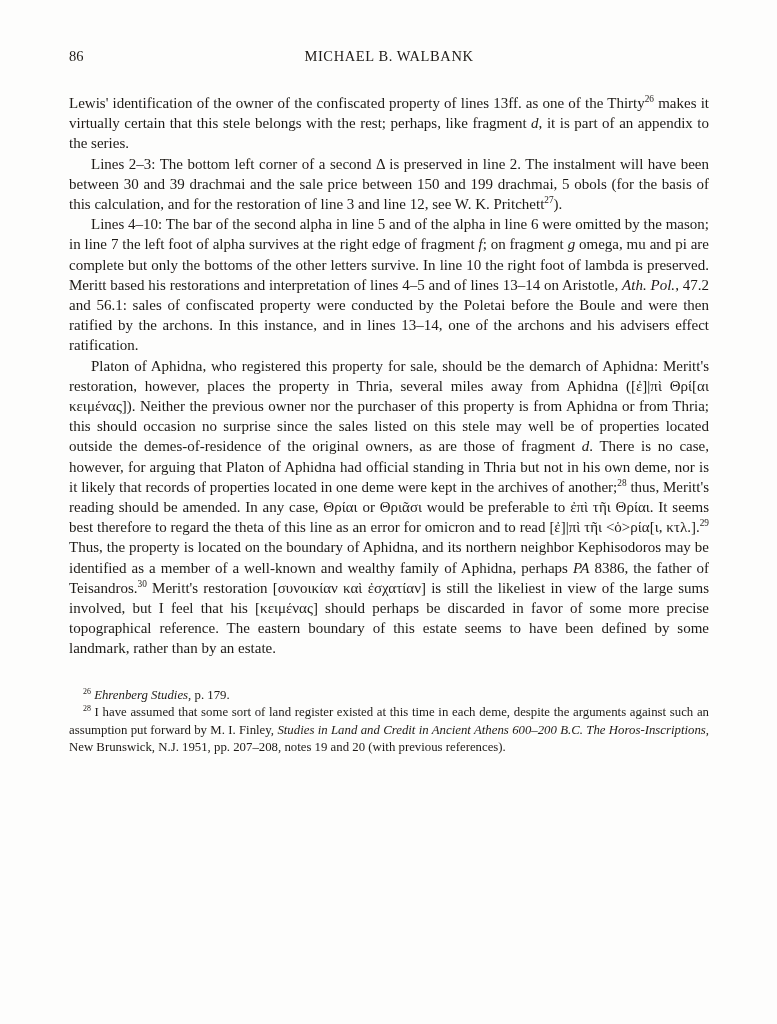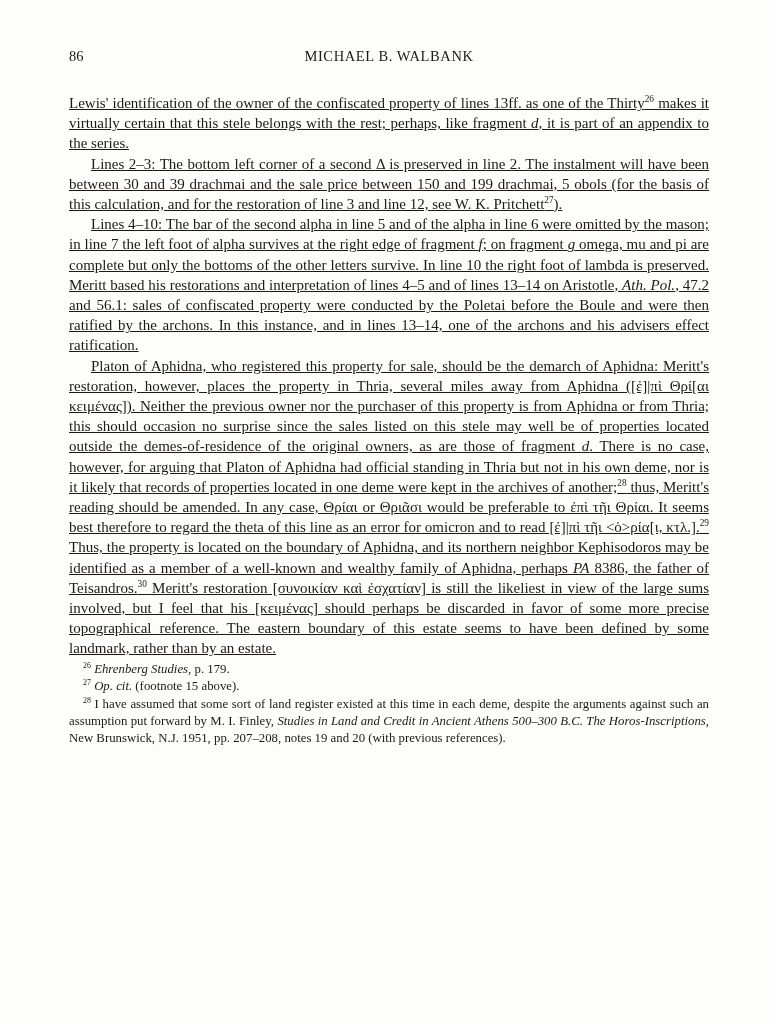--- a/index.html
+++ b/index.html
@@ -30,35 +30,34 @@
   .page-num {
     position: absolute;
     left: 0;
     top: 0;
     letter-spacing: 0;
   }
   .body-text {
     font-size: 15px;
     line-height: 20.2px;
     text-align: justify;
-    text-decoration: underline;
   }
   .para {
     margin: 0;
     text-indent: 22px;
   }
   .para.no-indent { text-indent: 0; }
   sup {
     font-size: 62%;
     line-height: 0;
     vertical-align: super;
   }
   i { font-style: italic; }
   .footnotes {
-    margin-top: 2px;
+    margin-top: 28px;
     font-size: 12.8px;
     line-height: 17.4px;
     text-align: justify;
   }
   .footnote {
     margin: 0;
     text-indent: 14px;
   }
 </style>
 </head>
@@ -73,17 +72,16 @@
 
   <main class="body-text">
     <p class="para no-indent">Lewis' identification of the owner of the confiscated property of lines 13ff. as one of the Thirty<sup>26</sup> makes it virtually certain that this stele belongs with the rest; perhaps, like fragment <i>d</i>, it is part of an appendix to the series.</p>
     <p class="para">Lines 2–3: The bottom left corner of a second Δ is preserved in line 2. The instalment will have been between 30 and 39 drachmai and the sale price between 150 and 199 drachmai, 5 obols (for the basis of this calculation, and for the restoration of line 3 and line 12, see W. K. Pritchett<sup>27</sup>).</p>
     <p class="para">Lines 4–10: The bar of the second alpha in line 5 and of the alpha in line 6 were omitted by the mason; in line 7 the left foot of alpha survives at the right edge of fragment <i>f</i>; on fragment <i>g</i> omega, mu and pi are complete but only the bottoms of the other letters survive. In line 10 the right foot of lambda is preserved. Meritt based his restorations and interpretation of lines 4–5 and of lines 13–14 on Aristotle, <i>Ath. Pol.</i>, 47.2 and 56.1: sales of confiscated property were conducted by the Poletai before the Boule and were then ratified by the archons. In this instance, and in lines 13–14, one of the archons and his advisers effect ratification.</p>
     <p class="para">Platon of Aphidna, who registered this property for sale, should be the demarch of Aphidna: Meritt's restoration, however, places the property in Thria, several miles away from Aphidna ([ἐ]|πὶ Θρί[αι κειμένας]). Neither the previous owner nor the purchaser of this property is from Aphidna or from Thria; this should occasion no surprise since the sales listed on this stele may well be of properties located outside the demes-of-residence of the original owners, as are those of fragment <i>d</i>. There is no case, however, for arguing that Platon of Aphidna had official standing in Thria but not in his own deme, nor is it likely that records of properties located in one deme were kept in the archives of another;<sup>28</sup> thus, Meritt's reading should be amended. In any case, Θρίαι or Θριᾶσι would be preferable to ἐπὶ τῆι Θρίαι. It seems best therefore to regard the theta of this line as an error for omicron and to read [ἐ]|πὶ τῆι &lt;ὁ&gt;ρία[ι, κτλ.].<sup>29</sup> Thus, the property is located on the boundary of Aphidna, and its northern neighbor Kephisodoros may be identified as a member of a well-known and wealthy family of Aphidna, perhaps <i>PA</i> 8386, the father of Teisandros.<sup>30</sup> Meritt's restoration [συνοικίαν καὶ ἐσχατίαν] is still the likeliest in view of the large sums involved, but I feel that his [κειμένας] should perhaps be discarded in favor of some more precise topographical reference. The eastern boundary of this estate seems to have been defined by some landmark, rather than by an estate.</p>
   </main>
 
   <footer class="footnotes">
     <p class="footnote"><sup>26</sup> <i>Ehrenberg Studies</i>, p. 179.</p>
-    <p class="footnote"><sup>27</sup> <i>Op. cit.</i> (footnote 15 above).</p>
-    <p class="footnote"><sup>28</sup> I have assumed that some sort of land register existed at this time in each deme, despite the arguments against such an assumption put forward by M. I. Finley, <i>Studies in Land and Credit in Ancient Athens 500–300 B.C. The Horos-Inscriptions</i>, New Brunswick, N.J. 1951, pp. 207–208, notes 19 and 20 (with previous references).</p>
+    <p class="footnote"><sup>28</sup> I have assumed that some sort of land register existed at this time in each deme, despite the arguments against such an assumption put forward by M. I. Finley, <i>Studies in Land and Credit in Ancient Athens 600–200 B.C. The Horos-Inscriptions</i>, New Brunswick, N.J. 1951, pp. 207–208, notes 19 and 20 (with previous references).</p>
   </footer>
 
 </div>
 
 </body></html>

